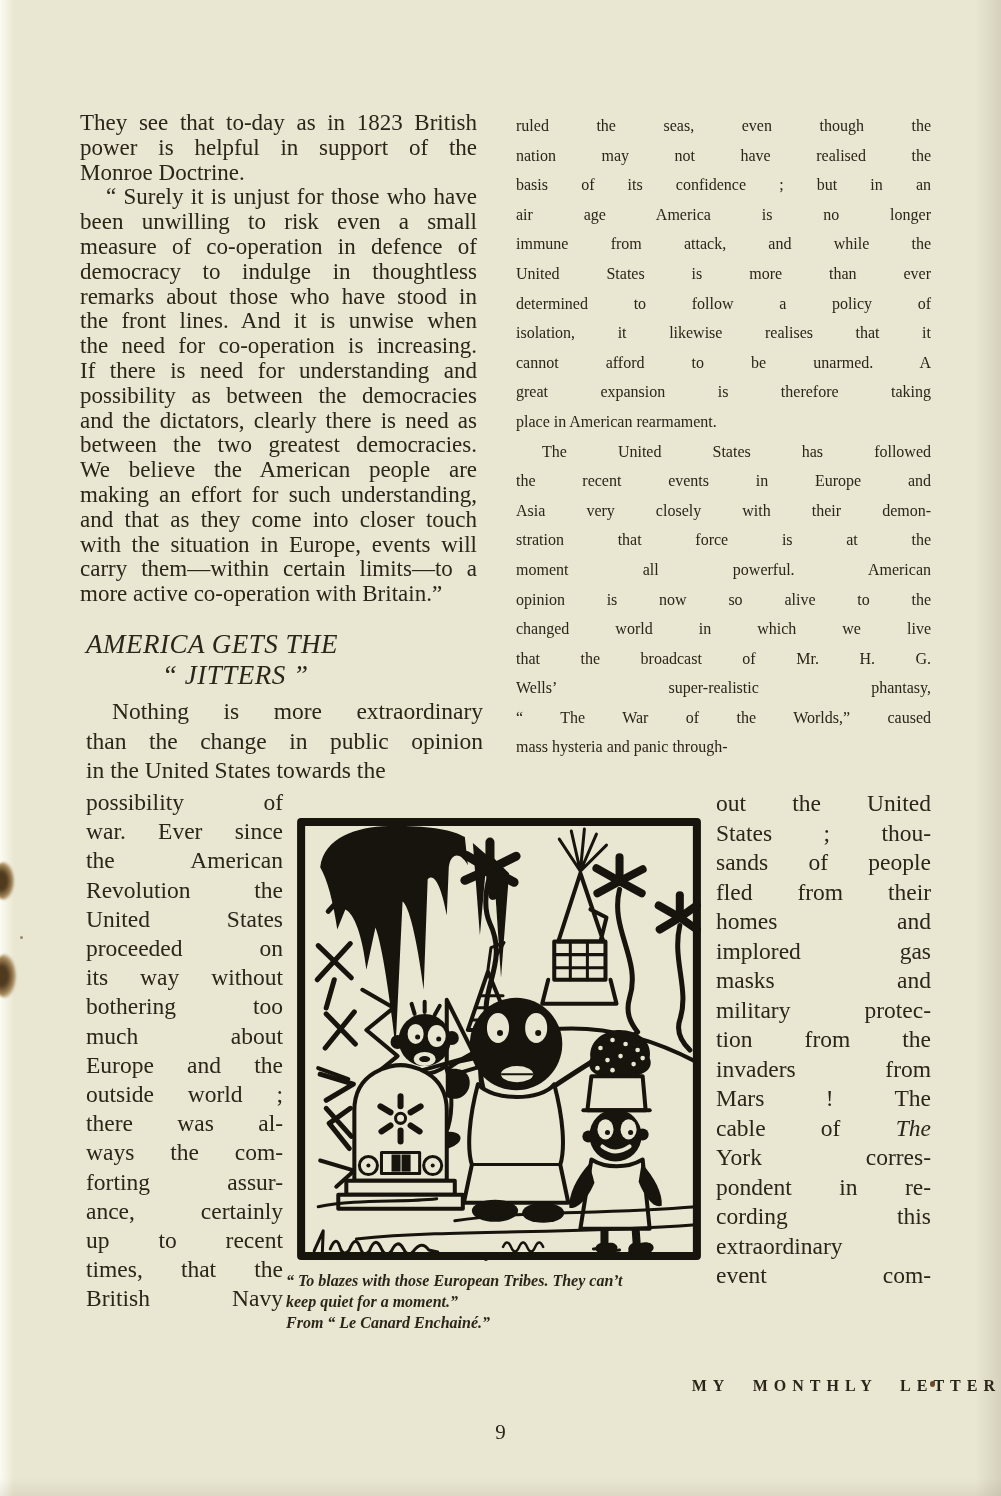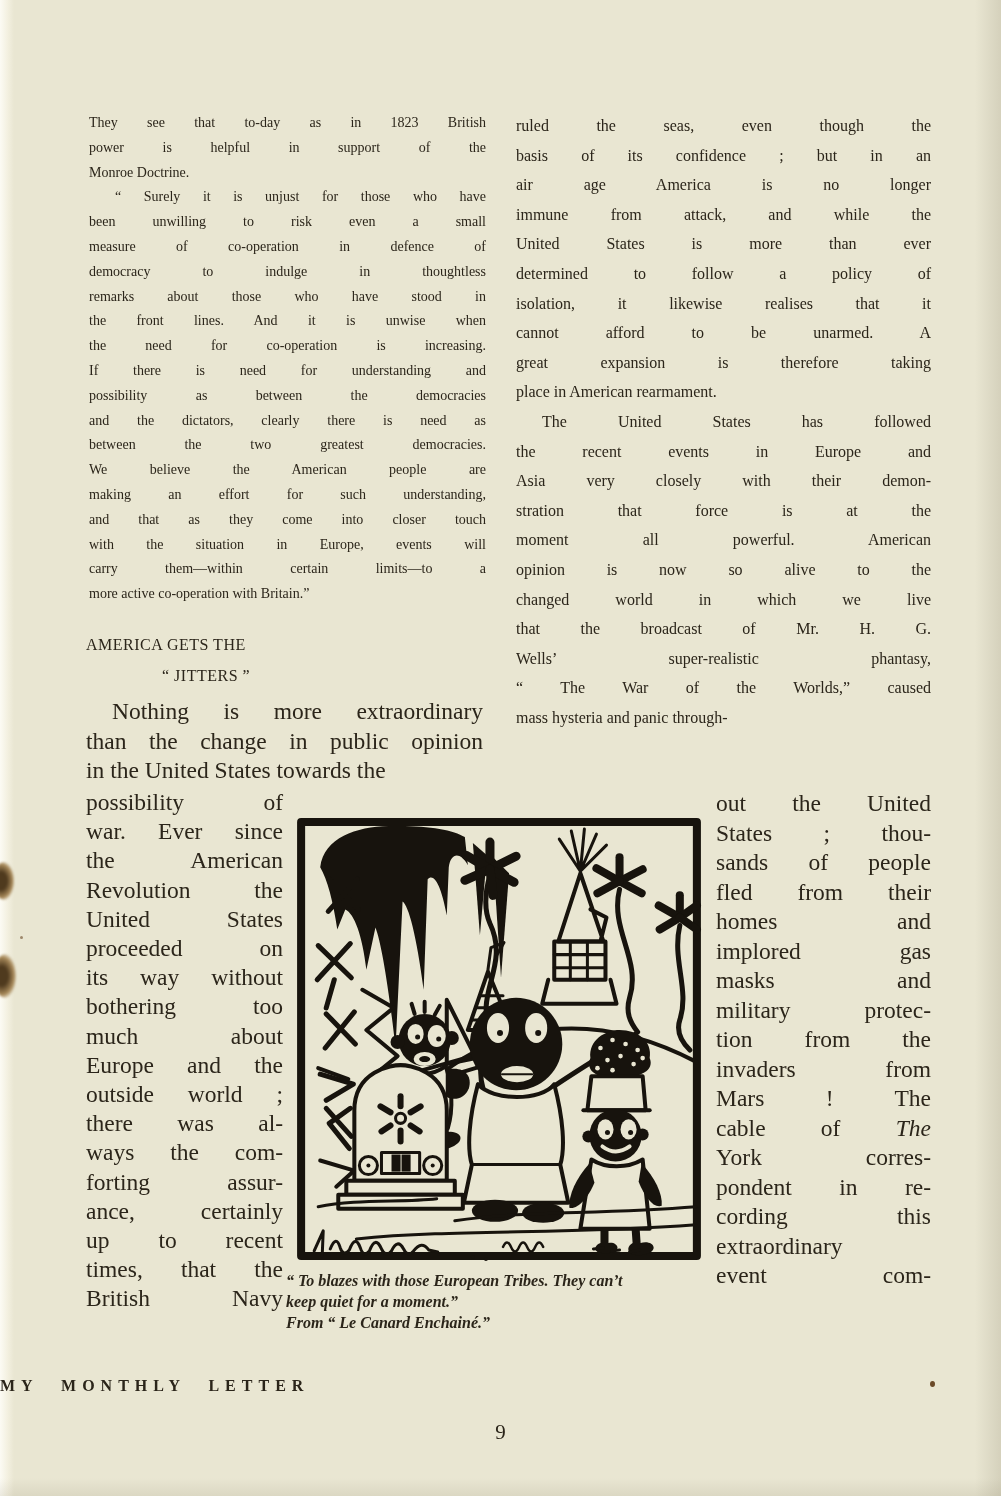--- a/index.html
+++ b/index.html
@@ -19,33 +19,33 @@
     background:radial-gradient(ellipse at 35% 50%,#4f3a1e 0 32%,#a7895a 62%,rgba(167,137,90,0) 78%);}
   .blob2{left:-6px;top:954px;width:22px;height:44px;
     background:radial-gradient(ellipse at 35% 50%,#4f3a1e 0 30%,#a7895a 60%,rgba(167,137,90,0) 78%);}
   .speck{position:absolute;border-radius:50%;background:#6b4a28;}
   .speck1{left:930px;top:1381px;width:5px;height:6px;}
   .speck2{left:20px;top:936px;width:3px;height:3px;opacity:.6;}
   .tb{position:absolute;}
   .ln{text-align:justify;}
   .jl{text-align-last:justify;}
   .ind{text-indent:26px;}
-  #left-top{left:89px;top:111px;width:397px;font-size:14px;line-height:24.8px;}
-  #heading{left:86px;top:629px;width:397px;font-size:16px;line-height:31px;letter-spacing:.5px;}
+  #left-top{left:80px;top:111px;width:397px;font-size:23px;line-height:24.8px;}
+  #heading{left:86px;top:629px;width:397px;font-style:italic;font-size:27px;line-height:31px;letter-spacing:.5px;}
   #heading .h2{padding-left:76px;}
   #left-intro{left:86px;top:697px;width:397px;font-size:23.5px;line-height:29.5px;}
   #left-narrow{left:86px;top:788px;width:197px;font-size:23.5px;line-height:29.2px;}
   #right-top{left:516px;top:111px;width:415px;font-size:16px;line-height:29.6px;}
   #right-narrow{left:716px;top:789px;width:215px;font-size:23.5px;line-height:29.5px;}
   #cartoon{left:296px;top:817px;width:406px;height:444px;}
   #cartoon svg{width:100%;height:100%;display:block;}
   #caption{left:286px;top:1270px;width:432px;
     font-style:italic;font-weight:bold;font-size:16px;line-height:21px;}
   #caption .credit{margin-top:0;}
-  #footer-title{left:0;top:1377px;width:1001px;text-align:left;
+  #footer-title{left:0;top:1377px;width:1001px;text-align:right;
     font-size:16px;font-weight:bold;letter-spacing:6px;word-spacing:13px;}
   #page-number{left:0;top:1420px;width:1001px;text-align:center;font-size:21px;}
 </style>
 </head>
 <body>
 
 <div class="page">
   <div class="edge-left"></div>
   <div class="edge-right"></div>
   <div class="edge-bottom"></div>
@@ -104,20 +104,21 @@
       <div class="ln jl">ways the com-</div>
       <div class="ln jl">forting assur-</div>
       <div class="ln jl">ance, certainly</div>
       <div class="ln jl">up to recent</div>
       <div class="ln jl">times, that the</div>
       <div class="ln jl">British Navy</div>
     </div>
 
   <div class="tb" id="right-top">
       <div class="ln jl">ruled the seas, even though the</div>
+      <div class="ln jl">nation may not have realised the</div>
       <div class="ln jl">basis of its confidence ;  but in an</div>
       <div class="ln jl">air age America is no longer</div>
       <div class="ln jl">immune from attack, and while the</div>
       <div class="ln jl">United States is more than ever</div>
       <div class="ln jl">determined to follow a policy of</div>
       <div class="ln jl">isolation, it likewise realises that it</div>
       <div class="ln jl">cannot afford to be unarmed.  A</div>
       <div class="ln jl">great expansion is therefore taking</div>
       <div class="ln">place in American rearmament.</div>
       <div class="ln jl ind">The United States has followed</div>

